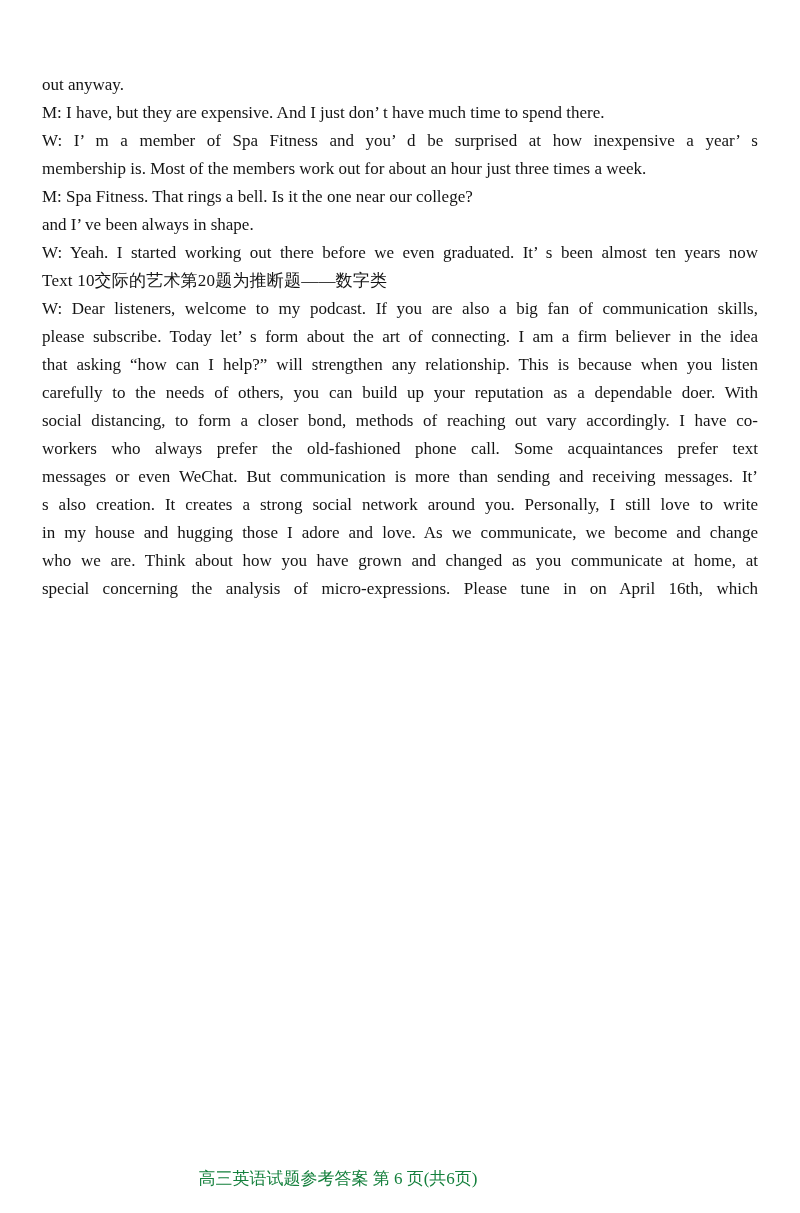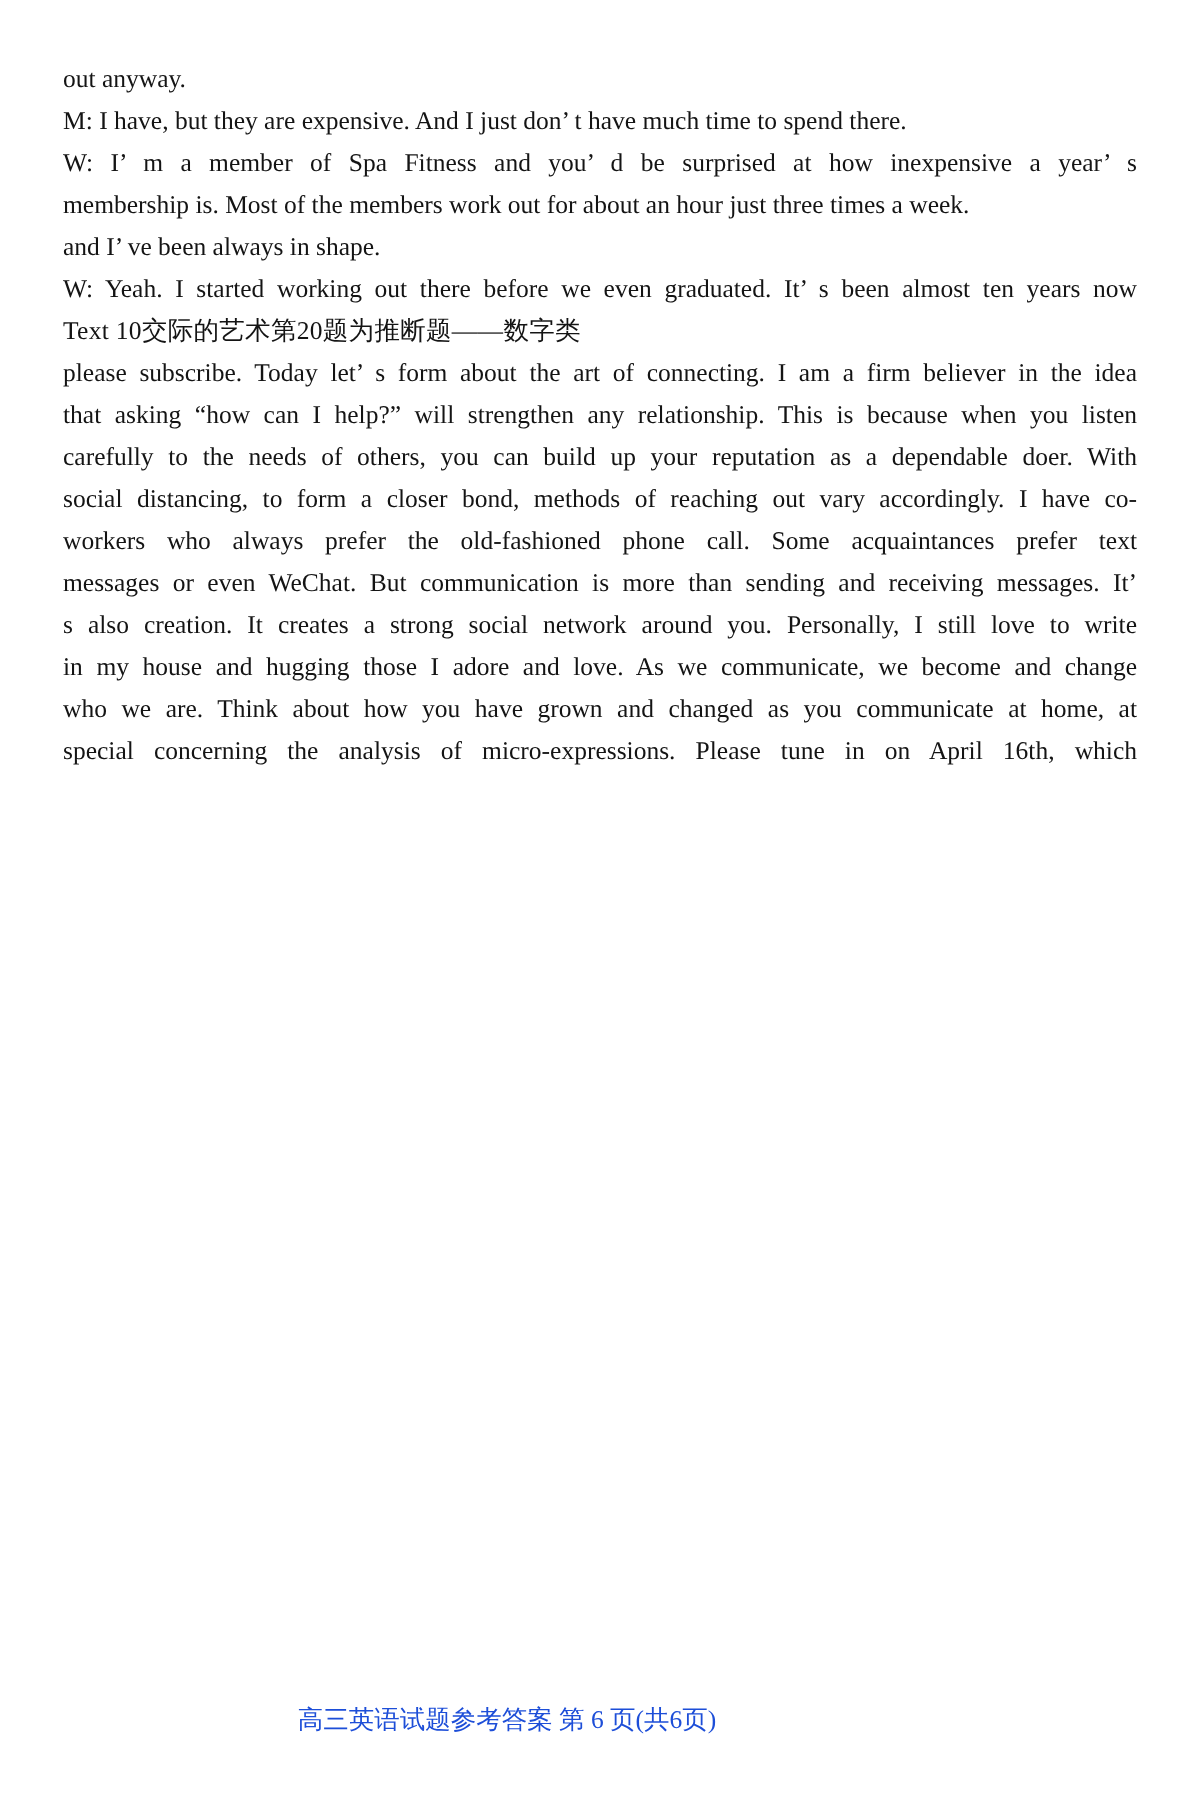--- a/index.html
+++ b/index.html
@@ -12,20 +12,21 @@
     height: 1213px;
     position: relative;
     font-family: "Liberation Serif", "DejaVu Serif", serif;
     color: #141414;
     overflow: hidden;
   }
   .page {
     position: absolute;
     inset: 0;
     background: #ffffff;
+    margin-top: 32px;
   }
   .content {
     position: absolute;
     left: 42px;
     top: 39px;
     width: 716px;
   }
   .line {
     font-size: 17px;
     line-height: 28px;
@@ -42,36 +43,38 @@
     letter-spacing: 0.2px;
   }
   .footer {
     position: absolute;
     top: 1134px;
     left: 0;
     width: 676px;
     text-align: center;
     font-size: 17px;
     line-height: 26px;
-    color: #1d4ed8;
+    color: #15803d;
   }
 </style>
 </head>
 <body>
 
 <div class="page">
   <div class="content">
 
   <div class="line">out anyway.</div>
       <div class="line">M: I have, but they are expensive. And I just don’ t have much time to spend there.</div>
       <div class="line justify">W: I’ m a member of Spa Fitness and you’ d be surprised at how inexpensive a year’ s</div>
       <div class="line">membership is. Most of the members work out for about an hour just three times a week.</div>
+      <div class="line">M: Spa Fitness. That rings a bell. Is it the one near our college?</div>
       <div class="line">and I’ ve been always in shape.</div>
       <div class="line justify">W: Yeah. I started working out there before we even graduated. It’ s been almost ten years now</div>
       <div class="line heading">Text 10交际的艺术第20题为推断题——数字类</div>
+      <div class="line justify">W: Dear listeners, welcome to my podcast. If you are also a big fan of communication skills,</div>
       <div class="line justify">please subscribe. Today let’ s form about the art of connecting. I am a firm believer in the idea</div>
       <div class="line justify">that asking “how can I help?” will strengthen any relationship. This is because when you listen</div>
       <div class="line justify">carefully to the needs of others, you can build up your reputation as a dependable doer. With</div>
       <div class="line justify">social distancing, to form a closer bond, methods of reaching out vary accordingly. I have co-</div>
       <div class="line justify">workers who always prefer the old-fashioned phone call. Some acquaintances prefer text</div>
       <div class="line justify">messages or even WeChat. But communication is more than sending and receiving messages. It’</div>
       <div class="line justify">s also creation. It creates a strong social network around you. Personally, I still love to write</div>
       <div class="line justify">in my house and hugging those I adore and love. As we communicate, we become and change</div>
       <div class="line justify">who we are. Think about how you have grown and changed as you communicate at home, at</div>
       <div class="line justify">special concerning the analysis of micro-expressions. Please tune in on April 16th, which</div>

